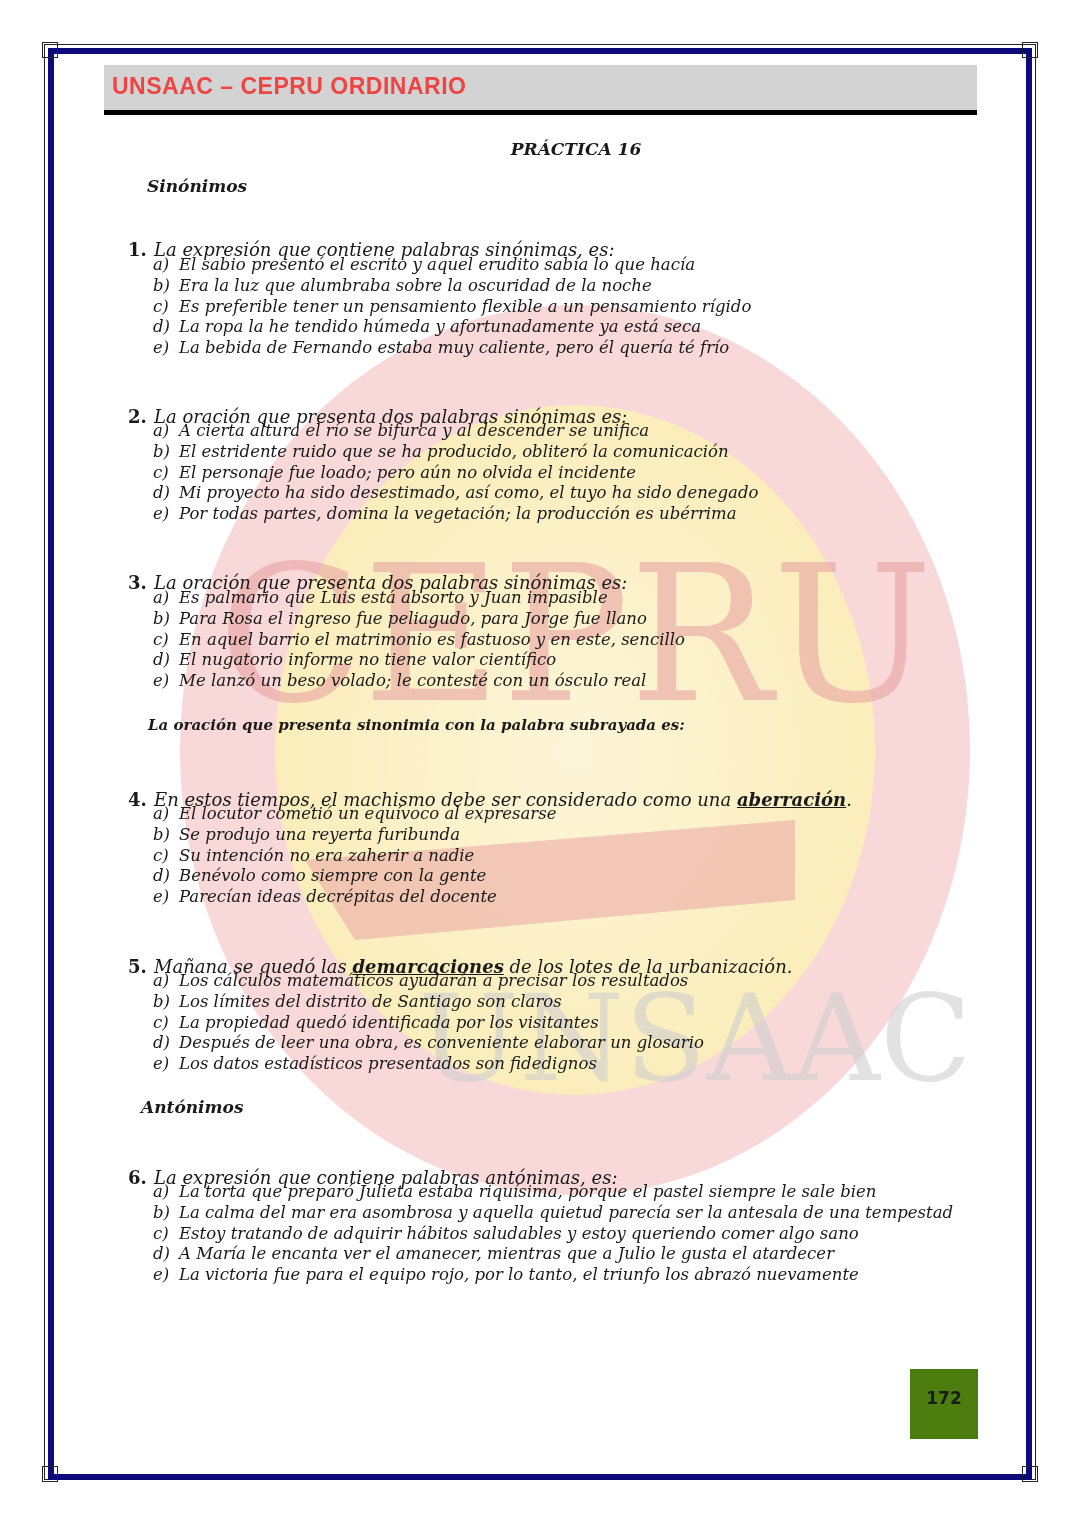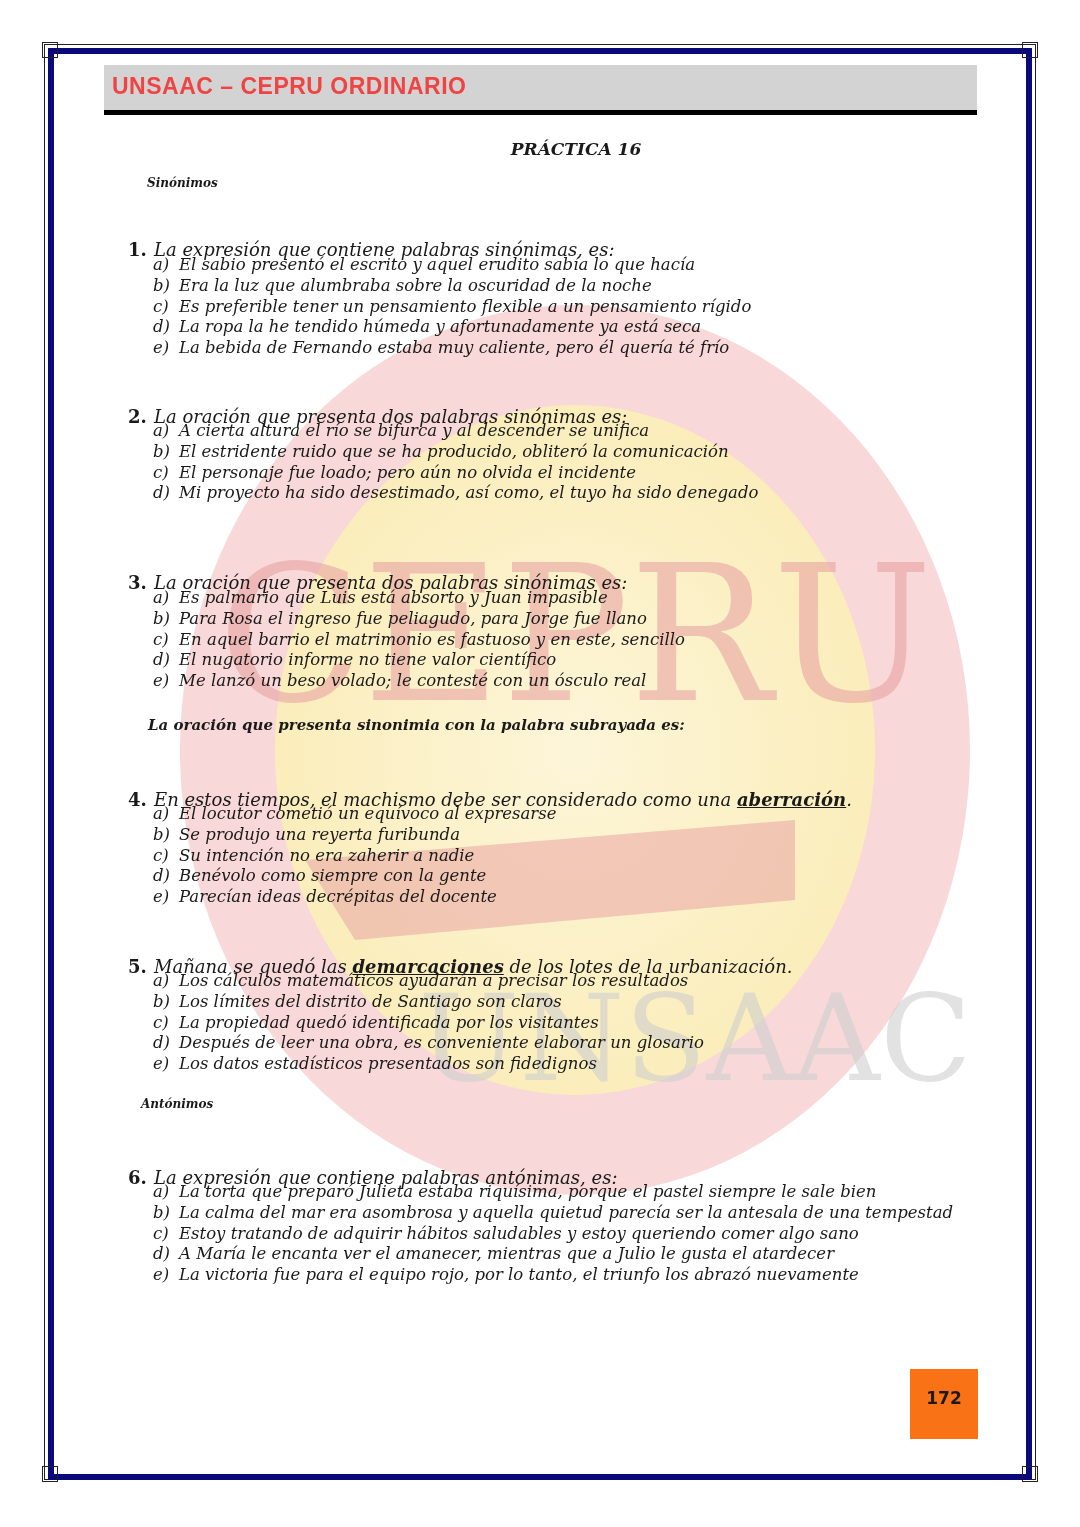--- a/index.html
+++ b/index.html
@@ -4,28 +4,28 @@
 <style>
   html, body { margin:0; padding:0; background:#ffffff; }
   body { width:1080px; height:1527px; position:relative; overflow:hidden; font-family:"DejaVu Serif", serif; color:#1a1a1a; }
   .frame-outer { position:absolute; left:44px; top:44px; width:990px; height:1434px; border:1px solid #222; }
   .frame-main { position:absolute; left:48px; top:48px; width:972px; height:1420px; border:6px solid #0a0a7a; }
   .corner { position:absolute; width:14px; height:14px; border:1px solid #222; background:transparent; }
   .watermark { position:absolute; left:175px; top:300px; width:800px; height:900px; pointer-events:none; }
   .header-bar { position:absolute; left:104px; top:65px; width:873px; height:45px; background:#d3d3d3; border-bottom:5px solid #000; }
   .header-title { position:absolute; left:112px; top:73px; font-family:Liberation Sans, sans-serif; font-weight:900; font-size:23px; letter-spacing:0.5px; color:#ef4444; }
   .practice-title { position:absolute; left:0; width:1152px; top:139px; text-align:center; font-style:italic; font-weight:bold; font-size:17px; }
-  .section-h { position:absolute; font-style:italic; font-weight:bold; font-size:12px; }
+  .section-h { position:absolute; font-style:italic; font-weight:bold; font-size:17px; }
   .q { position:absolute; left:128px; font-size:18px; font-style:italic; white-space:nowrap;margin-top:26px; }
   .q .num { font-style:normal; font-weight:bold; display:inline-block; width:26px; }
   .opts { position:absolute; left:153px; font-size:16.5px; font-style:italic; line-height:20.8px; white-space:nowrap; }
   .opt .l { display:inline-block; width:26px; }
   .ul { font-weight:bold; text-decoration:underline; }
   .subhead { position:absolute; left:148px; font-style:italic; font-weight:bold; font-size:15px; }
-  .page-box { position:absolute; left:910px; top:1369px; width:68px; height:70px; background:#f97316; display:flex; align-items:center; justify-content:center; font-family:"DejaVu Sans", sans-serif; font-weight:bold; font-size:17px; padding-bottom:12px; box-sizing:border-box; }
+  .page-box { position:absolute; left:910px; top:1369px; width:68px; height:70px; background:#4d7c0f; display:flex; align-items:center; justify-content:center; font-family:"DejaVu Sans", sans-serif; font-weight:bold; font-size:17px; padding-bottom:12px; box-sizing:border-box; }
 </style>
 </head>
 <body>
 
 <div class="frame-outer"></div>
 <div class="frame-main"></div>
 <div class="corner" style="left:42px;top:42px;"></div>
 <div class="corner" style="left:1022px;top:42px;"></div>
 <div class="corner" style="left:42px;top:1466px;"></div>
 <div class="corner" style="left:1022px;top:1466px;"></div>
@@ -63,20 +63,21 @@
 </div>
 
 <div class="q" style="top:380px;">
   <span class="num">2.</span><span>La oración que presenta dos palabras sinónimas es:</span>
 </div>
 <div class="opts" style="top:421px;">
   <div class="opt"><span class="l">a)</span><span>A cierta altura el río se bifurca y al descender se unifica</span></div>
   <div class="opt"><span class="l">b)</span><span>El estridente ruido que se ha producido, obliteró la comunicación</span></div>
   <div class="opt"><span class="l">c)</span><span>El personaje fue loado; pero aún no olvida el incidente</span></div>
   <div class="opt"><span class="l">d)</span><span>Mi proyecto ha sido desestimado, así como, el tuyo ha sido denegado</span></div>
+  <div class="opt"><span class="l">e)</span><span>Por todas partes, domina la vegetación; la producción es ubérrima</span></div>
 </div>
 
 <div class="q" style="top:546px;">
   <span class="num">3.</span><span>La oración que presenta dos palabras sinónimas es:</span>
 </div>
 <div class="opts" style="top:588px;">
   <div class="opt"><span class="l">a)</span><span>Es palmario que Luis está absorto y Juan impasible</span></div>
   <div class="opt"><span class="l">b)</span><span>Para Rosa el ingreso fue peliagudo, para Jorge fue llano</span></div>
   <div class="opt"><span class="l">c)</span><span>En aquel barrio el matrimonio es fastuoso y en este, sencillo</span></div>
   <div class="opt"><span class="l">d)</span><span>El nugatorio informe no tiene valor científico</span></div>

